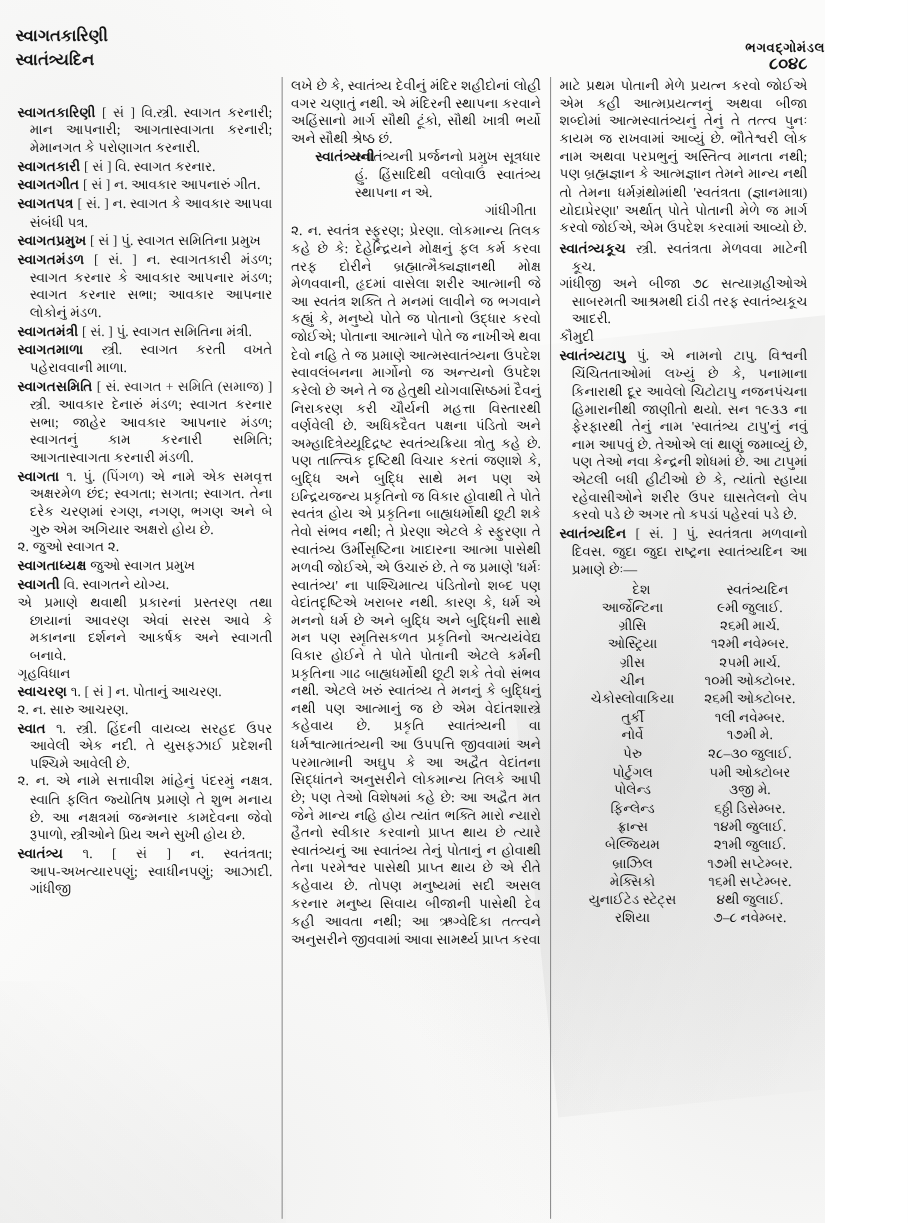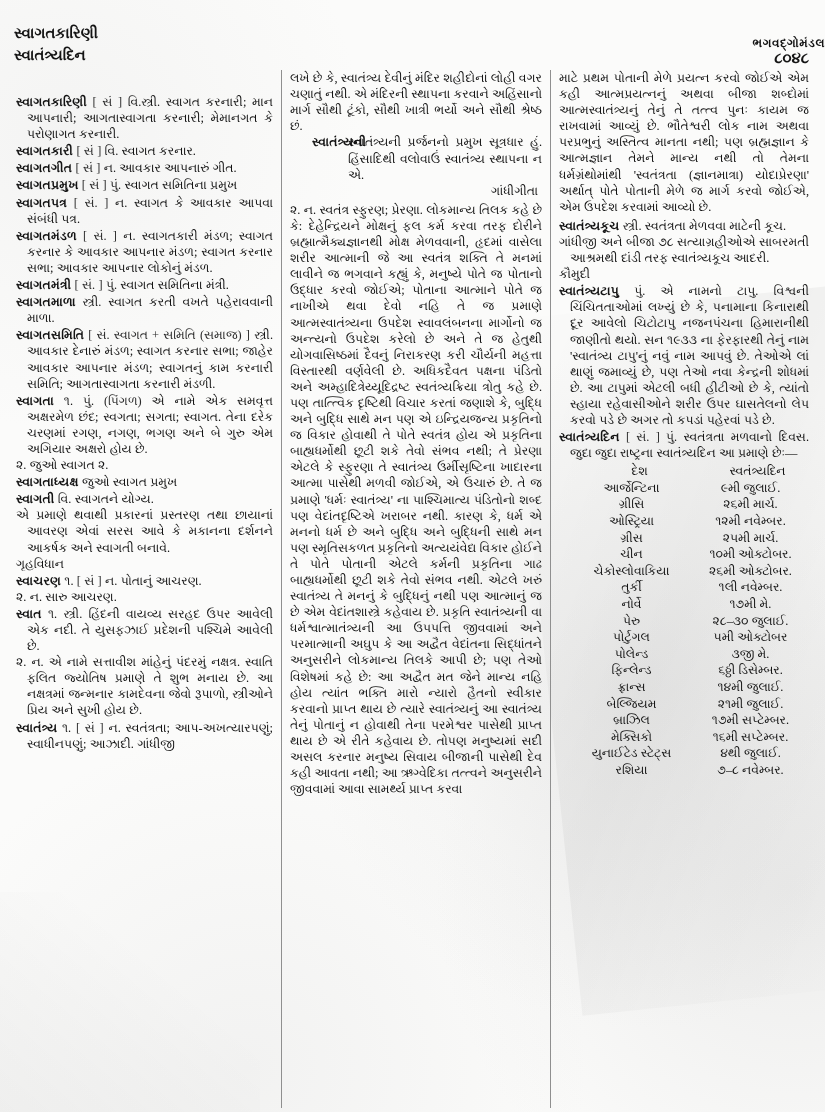--- a/index.html
+++ b/index.html
@@ -6,21 +6,21 @@
   html, body {
     margin: 0;
     padding: 0;
     background: #ffffff;
   }
   body {
     font-family: "Liberation Serif", "DejaVu Serif", serif;
   }
   .page {
     position: relative;
-    width: 825px;
+    width: 750px;
     height: 1112px;
     background: #fbfbfa;
     overflow: hidden;
     box-sizing: border-box;
     
     background-image:
       radial-gradient(circle at 78% 62%, rgba(205,205,205,0.30) 0%, rgba(205,205,205,0) 36%),
       radial-gradient(circle at 96% 80%, rgba(200,200,200,0.28) 0%, rgba(200,200,200,0) 30%),
       radial-gradient(circle at 30% 96%, rgba(210,210,210,0.22) 0%, rgba(210,210,210,0) 28%),
       radial-gradient(circle at 8% 12%, rgba(212,212,212,0.18) 0%, rgba(212,212,212,0) 24%);
@@ -194,31 +194,31 @@
       </div>
 
       <div class="entry">
         <p><span class="hw">સ્વાગતગીત</span>
         <span class="brk">[ સં ]</span>
         <span class="gram">ન.</span>
         <span>આવકાર આપનારું ગીત.</span></p>
       </div>
 
       <div class="entry">
-        <p><span class="hw">સ્વાગતપ્રમુખ</span>
-        <span class="brk">[ સં ]</span>
-        <span class="gram">પું.</span>
-        <span>સ્વાગત સમિતિના પ્રમુખ</span></p>
-      </div>
-
-      <div class="entry">
         <p><span class="hw">સ્વાગતપત્ર</span>
         <span class="brk">[ સં. ]</span>
         <span class="gram">ન.</span>
         <span>સ્વાગત કે આવકાર આપવા સંબંધી પત્ર.</span></p>
+      </div>
+
+      <div class="entry">
+        <p><span class="hw">સ્વાગતપ્રમુખ</span>
+        <span class="brk">[ સં ]</span>
+        <span class="gram">પું.</span>
+        <span>સ્વાગત સમિતિના પ્રમુખ</span></p>
       </div>
 
       <div class="entry">
         <p><span class="hw">સ્વાગતમંડળ</span>
         <span class="brk">[ સં. ]</span>
         <span class="gram">ન.</span>
         <span>સ્વાગતકારી મંડળ; સ્વાગત કરનાર કે આવકાર આપનાર મંડળ; સ્વાગત કરનાર સભા; આવકાર આપનાર લોકોનું મંડળ.</span></p>
       </div>
 
       <div class="entry">

